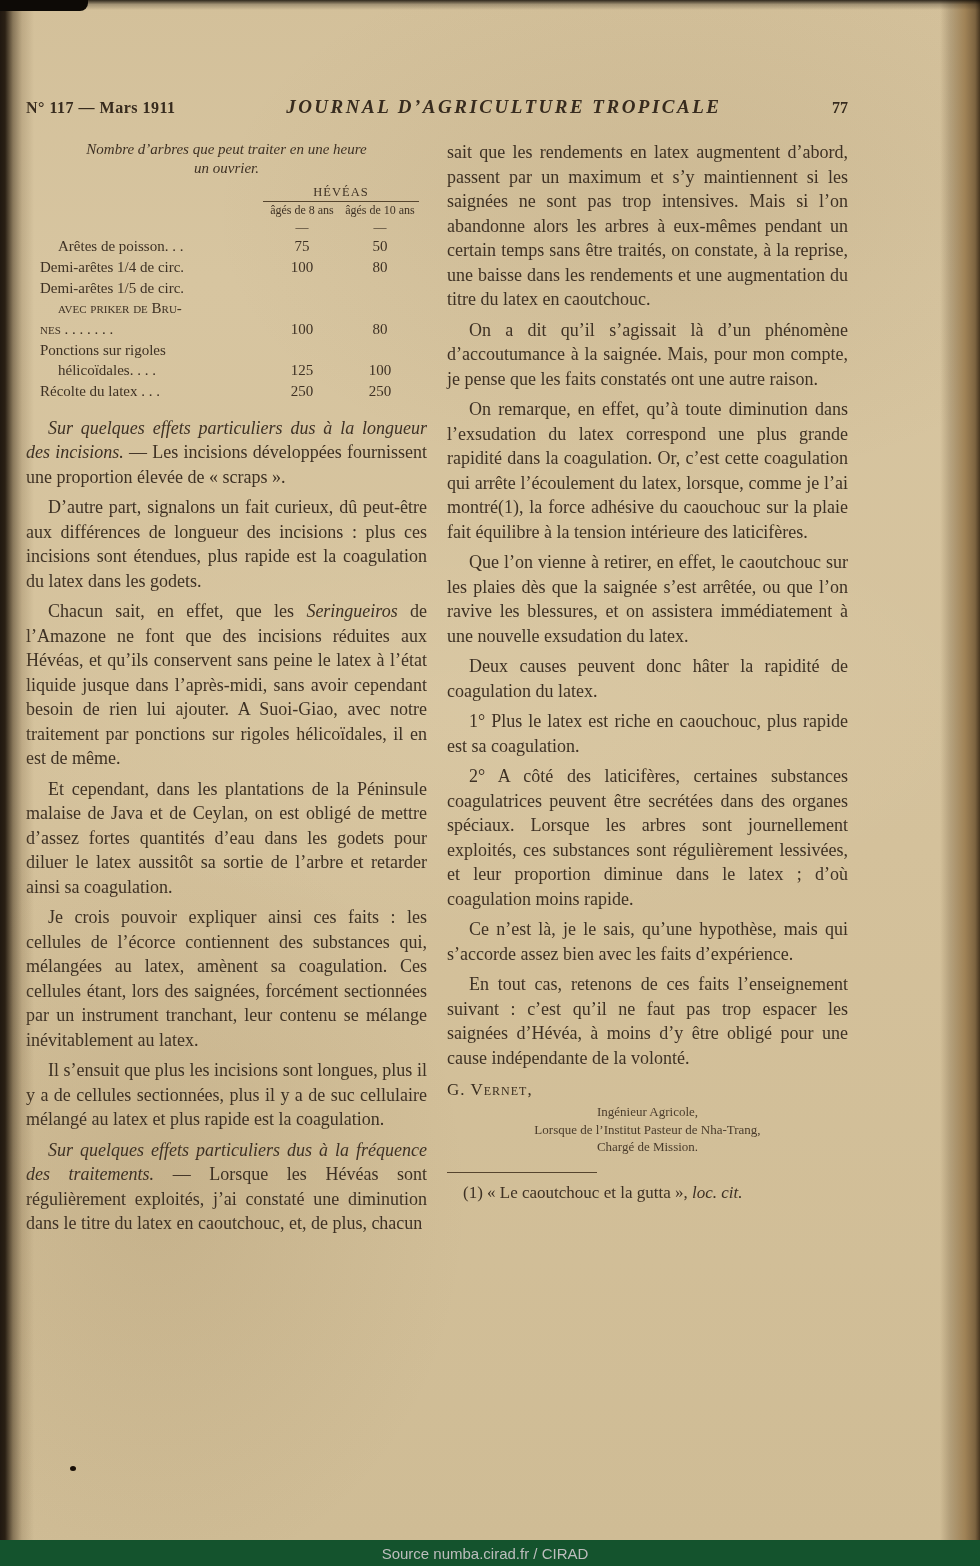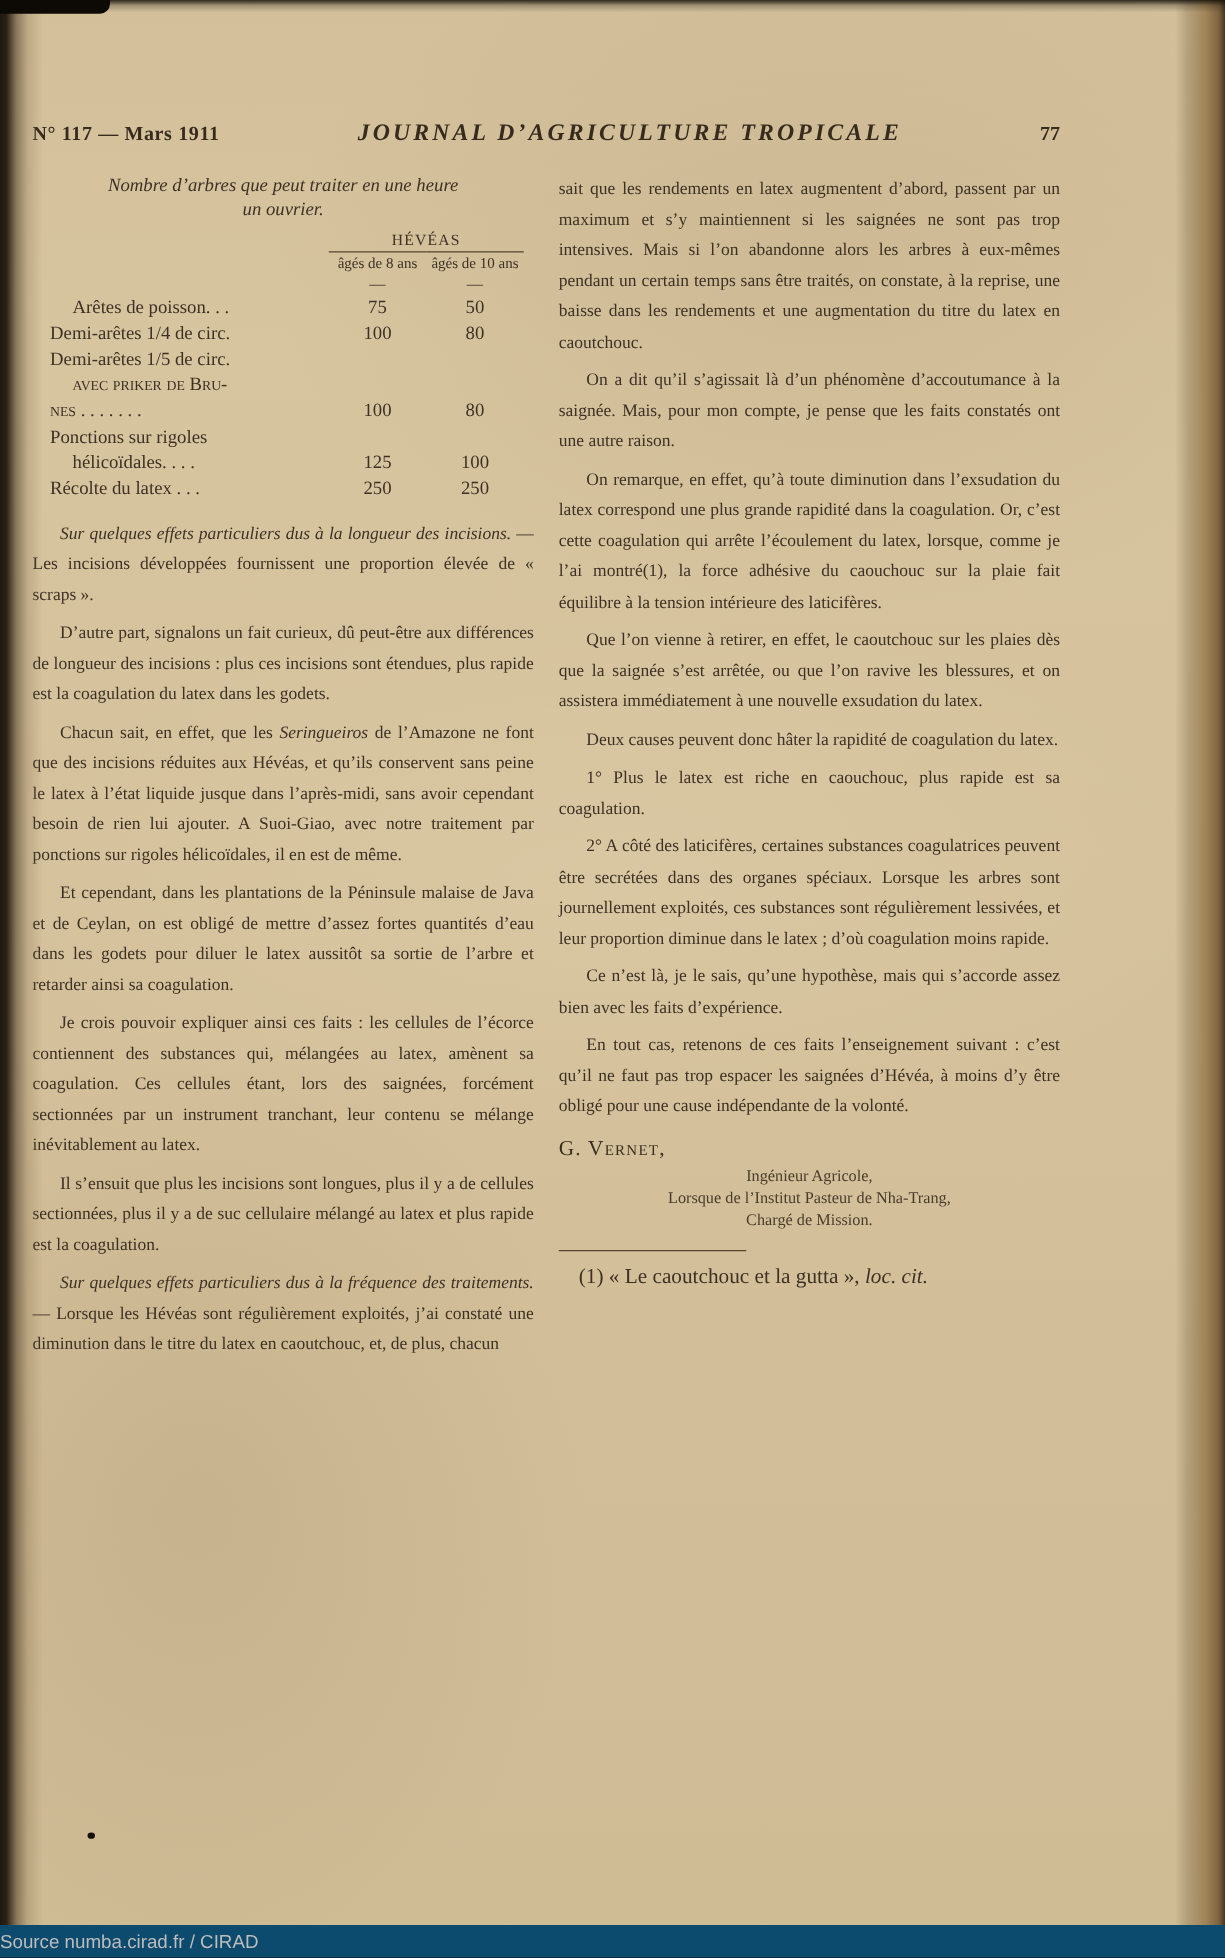--- a/index.html
+++ b/index.html
@@ -45,21 +45,21 @@
   .header {
     display:flex; justify-content:space-between; align-items:baseline;
     padding-top:96px; color:#372b1e;
   }
   .issue { font-size:16px; font-weight:700; letter-spacing:0.5px; }
   .title { font-size:19px; font-weight:700; letter-spacing:2.5px;font-style:italic; }
   .pageno { font-size:16px; font-weight:700; }
   .columns { display:flex; gap:20px; margin-top:22px; }
   .col { flex:1; min-width:0; }
   .para {
-    font-size:14px; line-height:24.5px; text-align:justify;
+    font-size:18px; line-height:24.5px; text-align:justify;
     text-indent:22px; margin:0 0 6px 0;
   }
   .para.no-indent { text-indent:0; }
   .it { font-style:italic; }
   
   .table-block { margin-bottom:14px; }
   .tcaption { font-style:italic; font-size:15px; text-align:center; line-height:1.25; margin-bottom:6px; }
   table.trees { width:96%; margin:0 auto; border-collapse:collapse; font-size:15px; color:#3e3124;font-family:Liberation Serif, serif; }
   table.trees td { padding:0; vertical-align:top; line-height:1.38; }
   td.group { text-align:center; font-size:12.5px; letter-spacing:1px; border-bottom:1px solid #55442e; padding-bottom:1px; }
@@ -74,23 +74,23 @@
   .signature {
     margin-top:10px; text-align:left; padding-right:54px;
     font-variant:small-caps; letter-spacing:1px; font-size:17px; color:#3a2e20;
   }
   .credentials { text-align:center; font-size:13px; line-height:1.35; margin-top:3px; color:#4a3c2c; }
   .footnote-rule { width:150px; border-top:1px solid #55442e; margin:16px 0 9px 0; }
   .footnote { font-size:17px; line-height:1.35; text-indent:16px; }
   
   .source-bar {
     position:absolute; left:0; bottom:0; width:980px; height:26px;
-    background:#0c4a6e; color:#bdbdbd;
+    background:#14532d; color:#bdbdbd;
     font-family:"Liberation Sans","DejaVu Sans",sans-serif; font-size:15px;
-    display:flex; align-items:center; justify-content:flex-start; padding-right:10px;
+    display:flex; align-items:center; justify-content:center; padding-right:10px;
   }
 </style>
 </head>
 <body>
 
 <div class="scan">
   <div class="paper">
     <div class="content">
 
       <div class="header">

